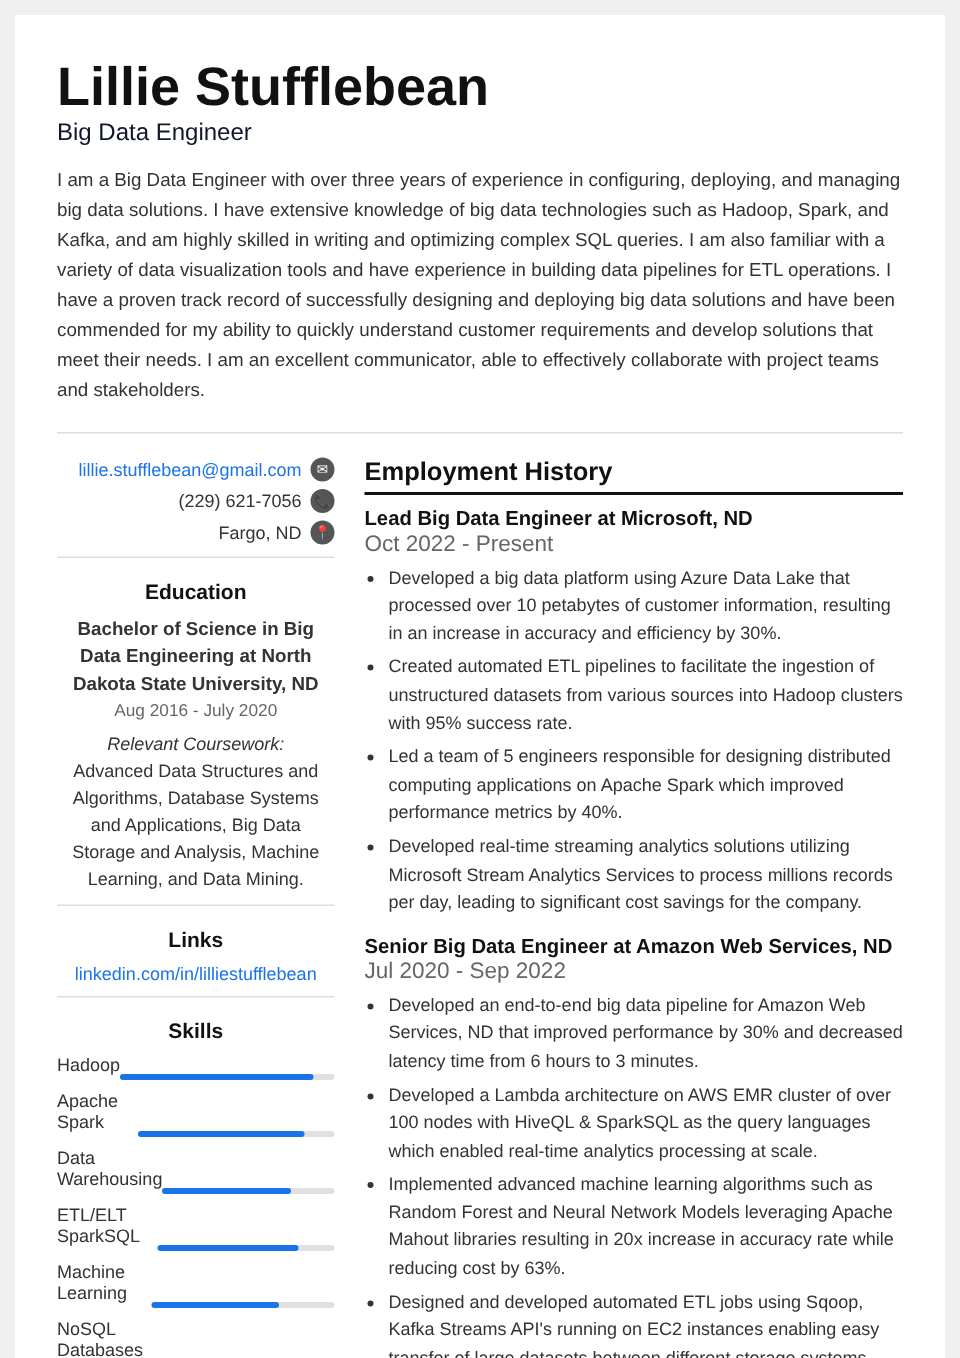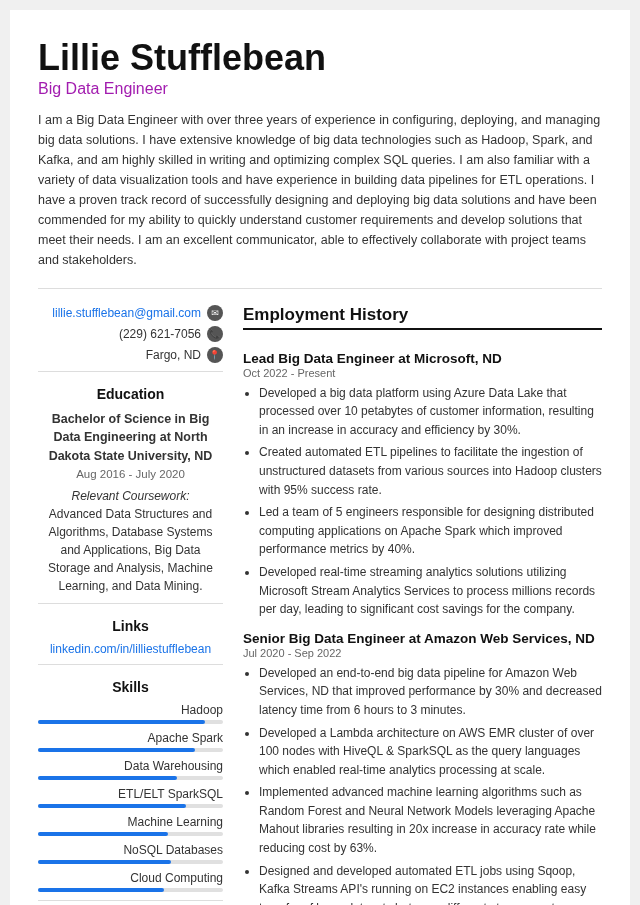--- a/index.html
+++ b/index.html
@@ -18,21 +18,21 @@
       padding: 28px 28px 20px 28px;
     }
     .header-name {
       font-size: 36px;
       font-weight: bold;
       color: #111;
       line-height: 1.1;
     }
     .header-title {
       font-size: 16px;
-      color: #a21caf;
+      color: #0f172a;
       margin-top: 2px;
       margin-bottom: 12px;
     }
     .header-summary {
       font-size: 12.5px;
       color: #333;
       line-height: 1.6;
       margin-bottom: 18px;
     }
     .divider {
@@ -110,21 +110,20 @@
       text-align: center;
       font-size: 12px;
     }
     .links-block a {
       color: #1a73e8;
       text-decoration: none;
       font-size: 12px;
     }
     .skill-row {
       display: flex;
-      flex-direction: column;
       align-items: flex-end;
       margin-bottom: 7px;
     }
     .skill-name {
       font-size: 12px;
       color: #333;
       margin-bottom: 3px;
     }
     .skill-bar-bg {
       width: 100%;
@@ -135,32 +134,32 @@
     .skill-bar-fill {
       height: 4px;
       background: #1a73e8;
       border-radius: 2px;
     }
     
     .section-title-right {
       font-size: 17px;
       font-weight: bold;
       color: #111;
-      margin-bottom: 21px;
+      margin-bottom: 8px;
       border-bottom: 2px solid #111;
       padding-bottom: 3px;
     }
     .job-title {
       font-size: 13.5px;
       font-weight: bold;
       color: #111;
       margin-bottom: 1px;
     }
     .job-dates {
-      font-size: 11px;
+      font-size: 15px;
       color: #666;
       margin-bottom: 5px;
     }
     .job-bullets {
       padding-left: 16px;
       margin-bottom: 12px;
     }
     .job-bullets li {
       font-size: 12px;
       line-height: 1.55;

